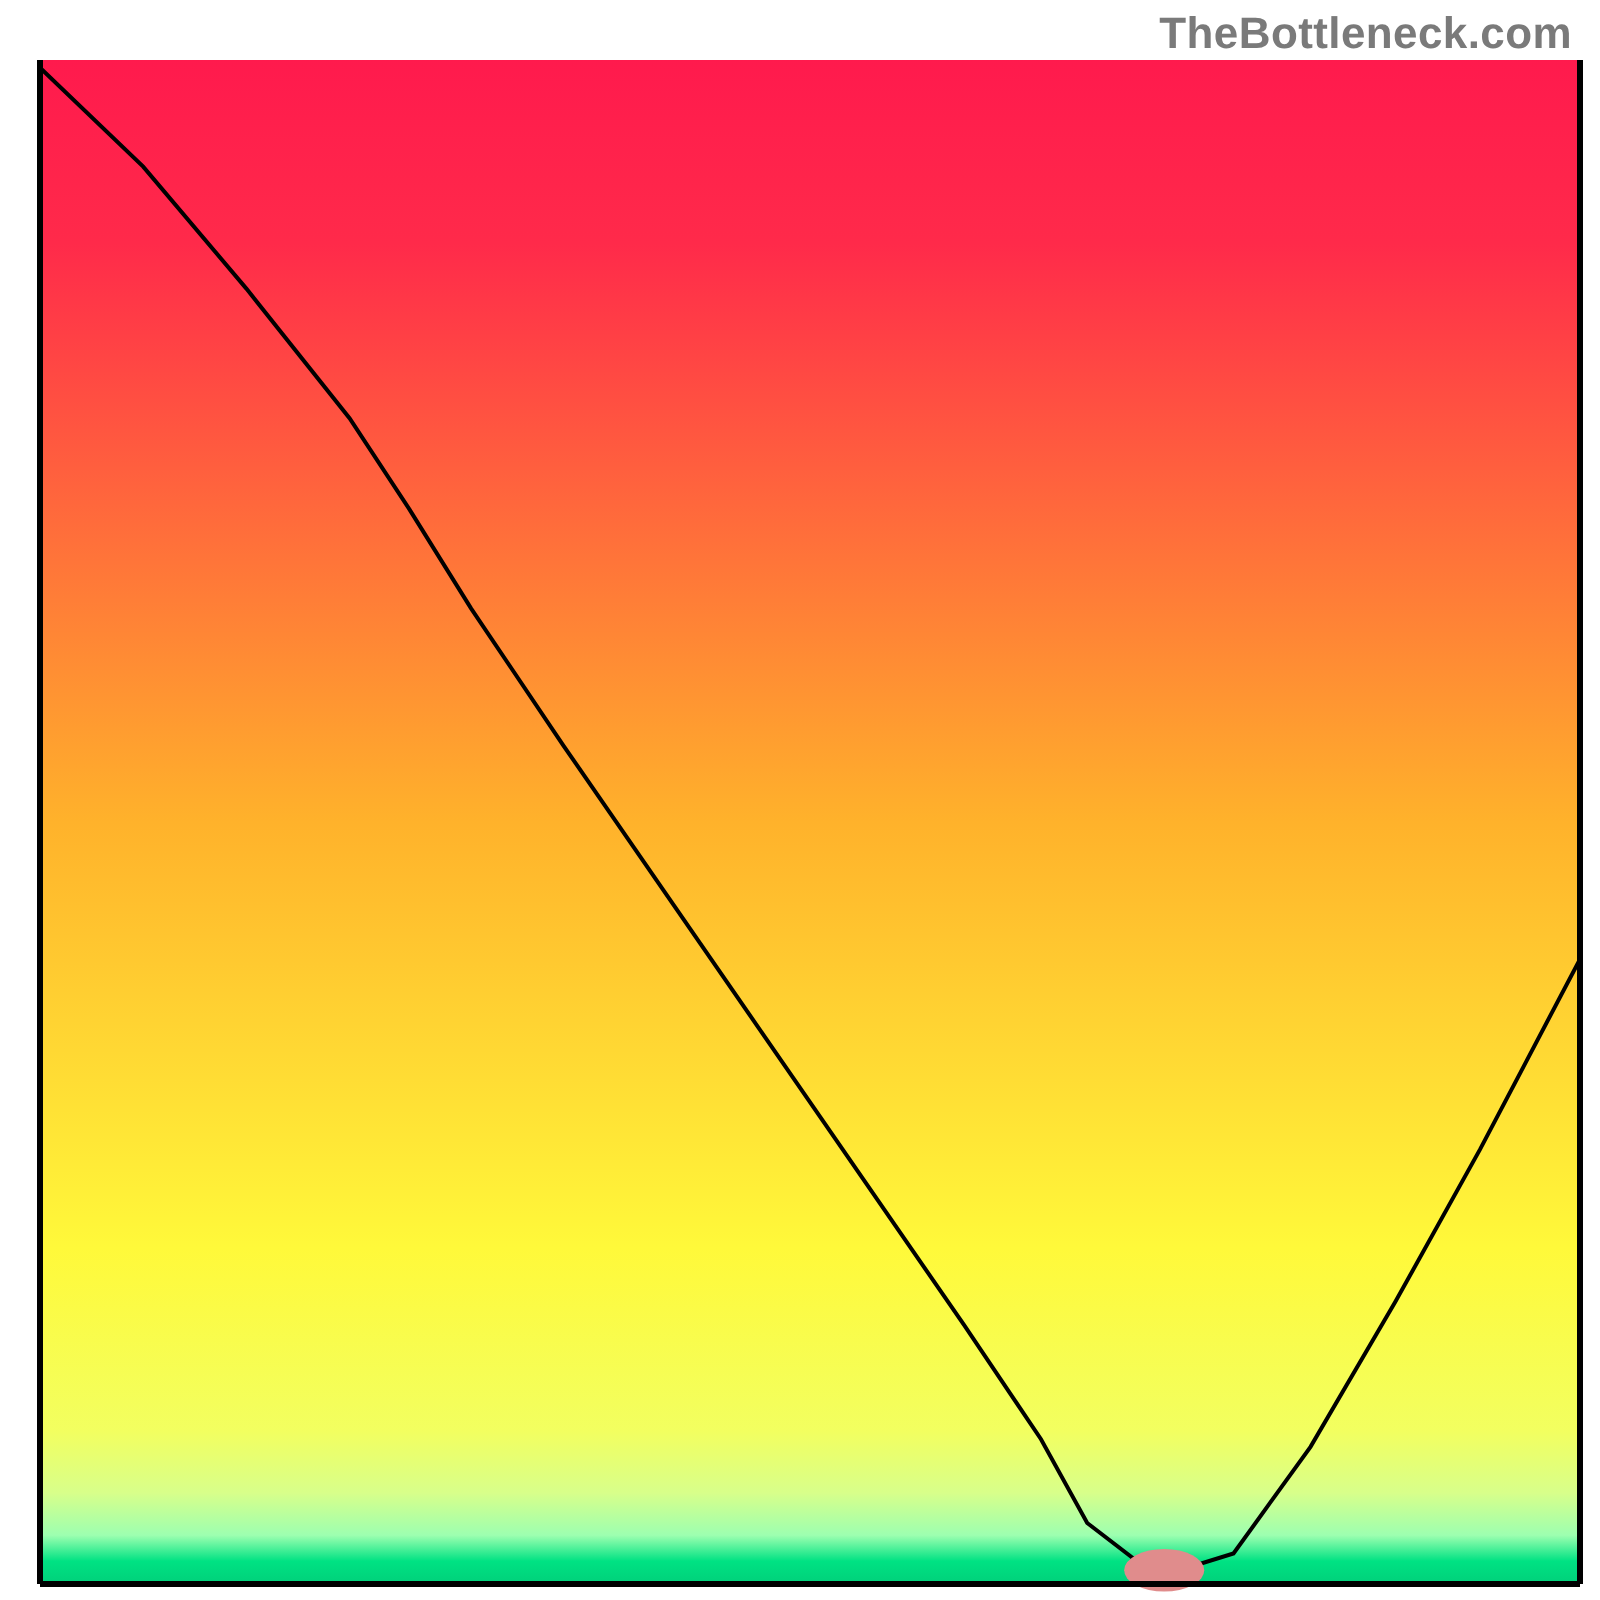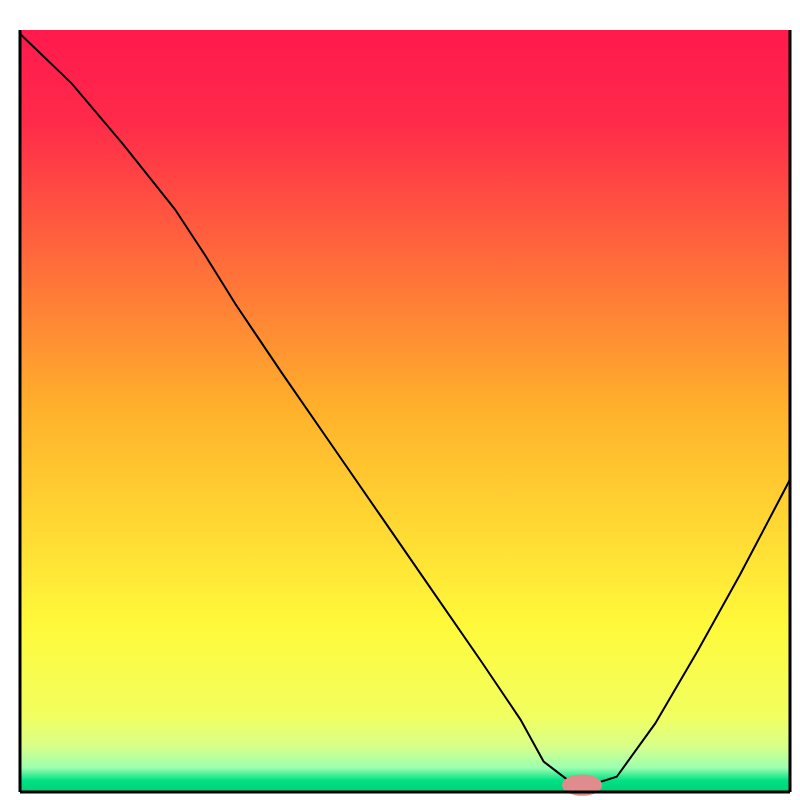--- a/index.html
+++ b/index.html
@@ -60,13 +60,14 @@
 
     <ellipse id="marker-ellipse" cx="582.10" cy="785.14" rx="20.02" ry="10.67" fill="#e08c8c"></ellipse>
 
     <g id="border-group">
       <line id="border-left" x1="20" y1="30" x2="20" y2="792" stroke="#000000" stroke-width="3"></line>
       <line id="border-right" x1="790" y1="30" x2="790" y2="792" stroke="#000000" stroke-width="3"></line>
       <line id="border-bottom" x1="20" y1="792" x2="790" y2="792" stroke="#000000" stroke-width="3"></line>
     </g>
   </svg>
 
+  <div class="watermark">TheBottleneck.com</div>
 </div>
 
 </body></html>

